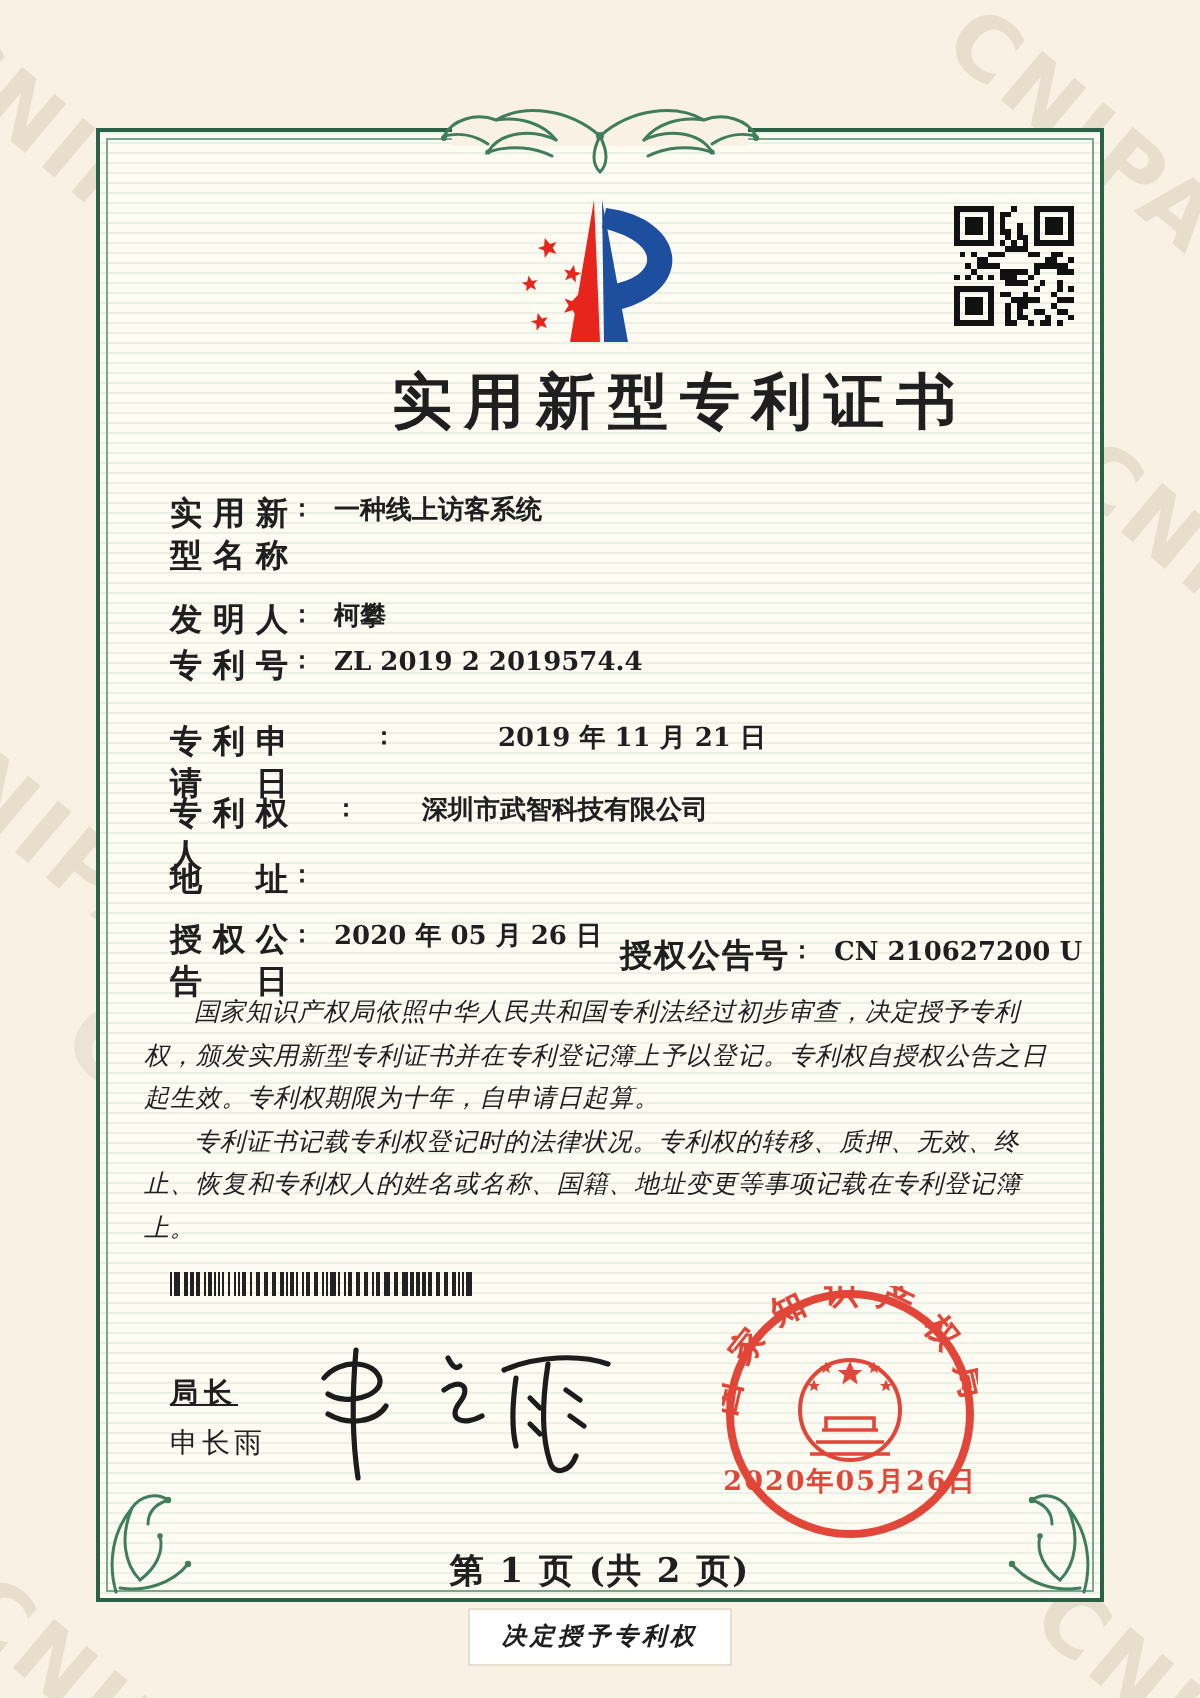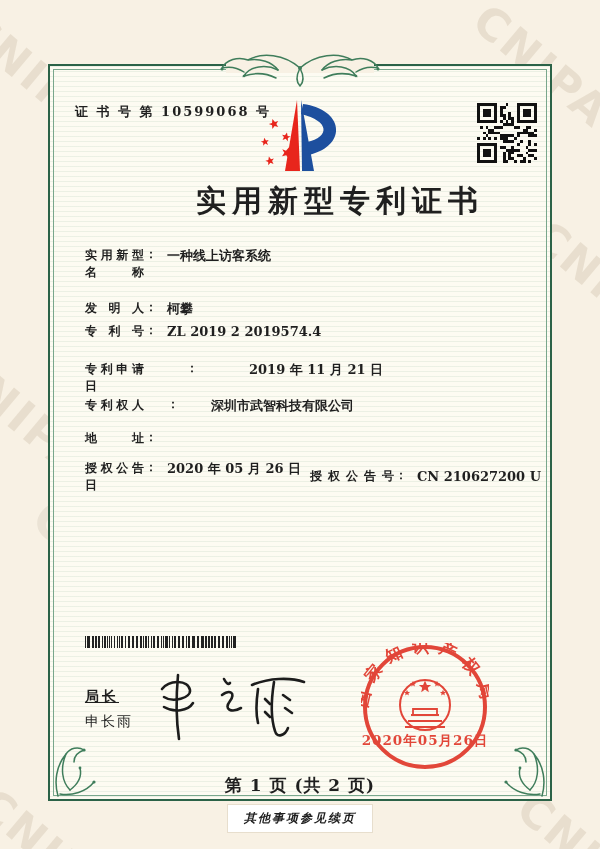--- a/index.html
+++ b/index.html
@@ -34,21 +34,21 @@
   }
   .logo{position:absolute;left:240px;top:95px;}
   .qr{position:absolute;left:477px;top:103px;}
   .title{
     position:absolute;left:0;top:181px;width:600px;text-align:center;
     font-size:30px;font-weight:700;letter-spacing:6px;padding-left:40px;
   }
   .row{position:absolute;left:85px;display:flex;align-items:flex-start;font-size:13px;font-weight:600;}
   .row .lbl{
     display:inline-block;width:59px;text-align:justify;text-align-last:justify;
-    font-size:12px;padding-top:1px;
+    font-size:16px;padding-top:1px;
   }
   .row .colon{font-size:12px;padding:0 2px 0 1px;}
   .row .val{margin-left:8px;white-space:pre-line;line-height:19px;max-width:372px;}
   .row.pair2{left:310px;}
   .row.pair2 .lbl{width:84px;}
   .body-text{
     position:absolute;left:72px;top:495px;width:458px;
     font-size:12.5px;line-height:21.5px;letter-spacing:0.4px;font-style:italic;
   }
   .body-text p{margin:0;text-indent:2em;}
@@ -127,21 +127,20 @@
       <path d="M14,10 C18,4 26,2 32,6 C26,8 22,12 22,18"></path>
       <path d="M18,46 C26,40 30,32 28,24"></path>
     </g>
     <g fill="#3f7d5b">
       <circle cx="32" cy="6" r="1.6"></circle>
         <circle cx="42" cy="38" r="1.6"></circle>
         <circle cx="28" cy="24" r="1.4"></circle>
     </g>
   </svg>
 
-  <div class="cert-no">证 书 号 第 10599068 号</div>
 
   <svg class="logo" width="124" height="82" viewBox="0 0 124 82">
     <defs>
       <path id="star" d="M0,-1 L0.294,-0.309 L0.951,-0.309 L0.434,0.118 L0.588,0.809 L0,0.382 L-0.588,0.809 L-0.434,0.118 L-0.951,-0.309 L-0.294,-0.309 Z"></path>
     </defs>
     <g fill="#e8251c">
       <use href="#star" transform="translate(34,29) rotate(-18) scale(5.2)"></use>
       <use href="#star" transform="translate(46,42) rotate(12) scale(4.6)"></use>
       <use href="#star" transform="translate(25,47) rotate(-10) scale(4.2)"></use>
       <use href="#star" transform="translate(47,58) rotate(20) scale(6)"></use>
@@ -395,20 +394,24 @@
     <span class="lbl">授权公告日</span>
       <span class="colon">：</span>
     <span class="val">2020 年 05 月 26 日</span>
   </div>
   <div class="row pair2" style="top:467px;justify-content:flex-end;">
     <span class="lbl">授权公告号</span>
       <span class="colon">：</span>
     <span class="val">CN 210627200 U</span>
   </div>
 
+  <div class="body-text">
+    <p>国家知识产权局依照中华人民共和国专利法经过初步审查，决定授予专利权，颁发实用新型专利证书并在专利登记簿上予以登记。专利权自授权公告之日起生效。专利权期限为十年，自申请日起算。</p>
+    <p>专利证书记载专利权登记时的法律状况。专利权的转移、质押、无效、终止、恢复和专利权人的姓名或名称、国籍、地址变更等事项记载在专利登记簿上。</p>
+  </div>
 
   <svg class="barcode" id="barcode" width="155" height="12">
       <rect x="0" y="0" width="1" height="12" fill="#222"></rect>
       <rect x="2" y="0" width="3" height="12" fill="#222"></rect>
       <rect x="7" y="0" width="2" height="12" fill="#222"></rect>
       <rect x="10" y="0" width="2" height="12" fill="#222"></rect>
       <rect x="13" y="0" width="2" height="12" fill="#222"></rect>
       <rect x="17" y="0" width="1" height="12" fill="#222"></rect>
       <rect x="19" y="0" width="2" height="12" fill="#222"></rect>
       <rect x="22" y="0" width="1" height="12" fill="#222"></rect>
@@ -494,15 +497,15 @@
       </g>
       <defs>
         <path id="star2" d="M0,-1 L0.294,-0.309 L0.951,-0.309 L0.434,0.118 L0.588,0.809 L0,0.382 L-0.588,0.809 L-0.434,0.118 L-0.951,-0.309 L-0.294,-0.309 Z"></path>
       </defs>
       <text x="64" y="102" text-anchor="middle" font-size="13.5" font-weight="700" fill="#e0372a" font-family="'DejaVu Serif','Liberation Serif',serif" letter-spacing="1">2020年05月26日</text>
     </g>
   </svg>
 
   <div class="page-number">第 1 页 (共 2 页)</div>
 
-  <div class="footer-note">其他事项参见续页</div>
+  <div class="footer-note">决定授予专利权</div>
 
 </div>
 
 </body></html>

